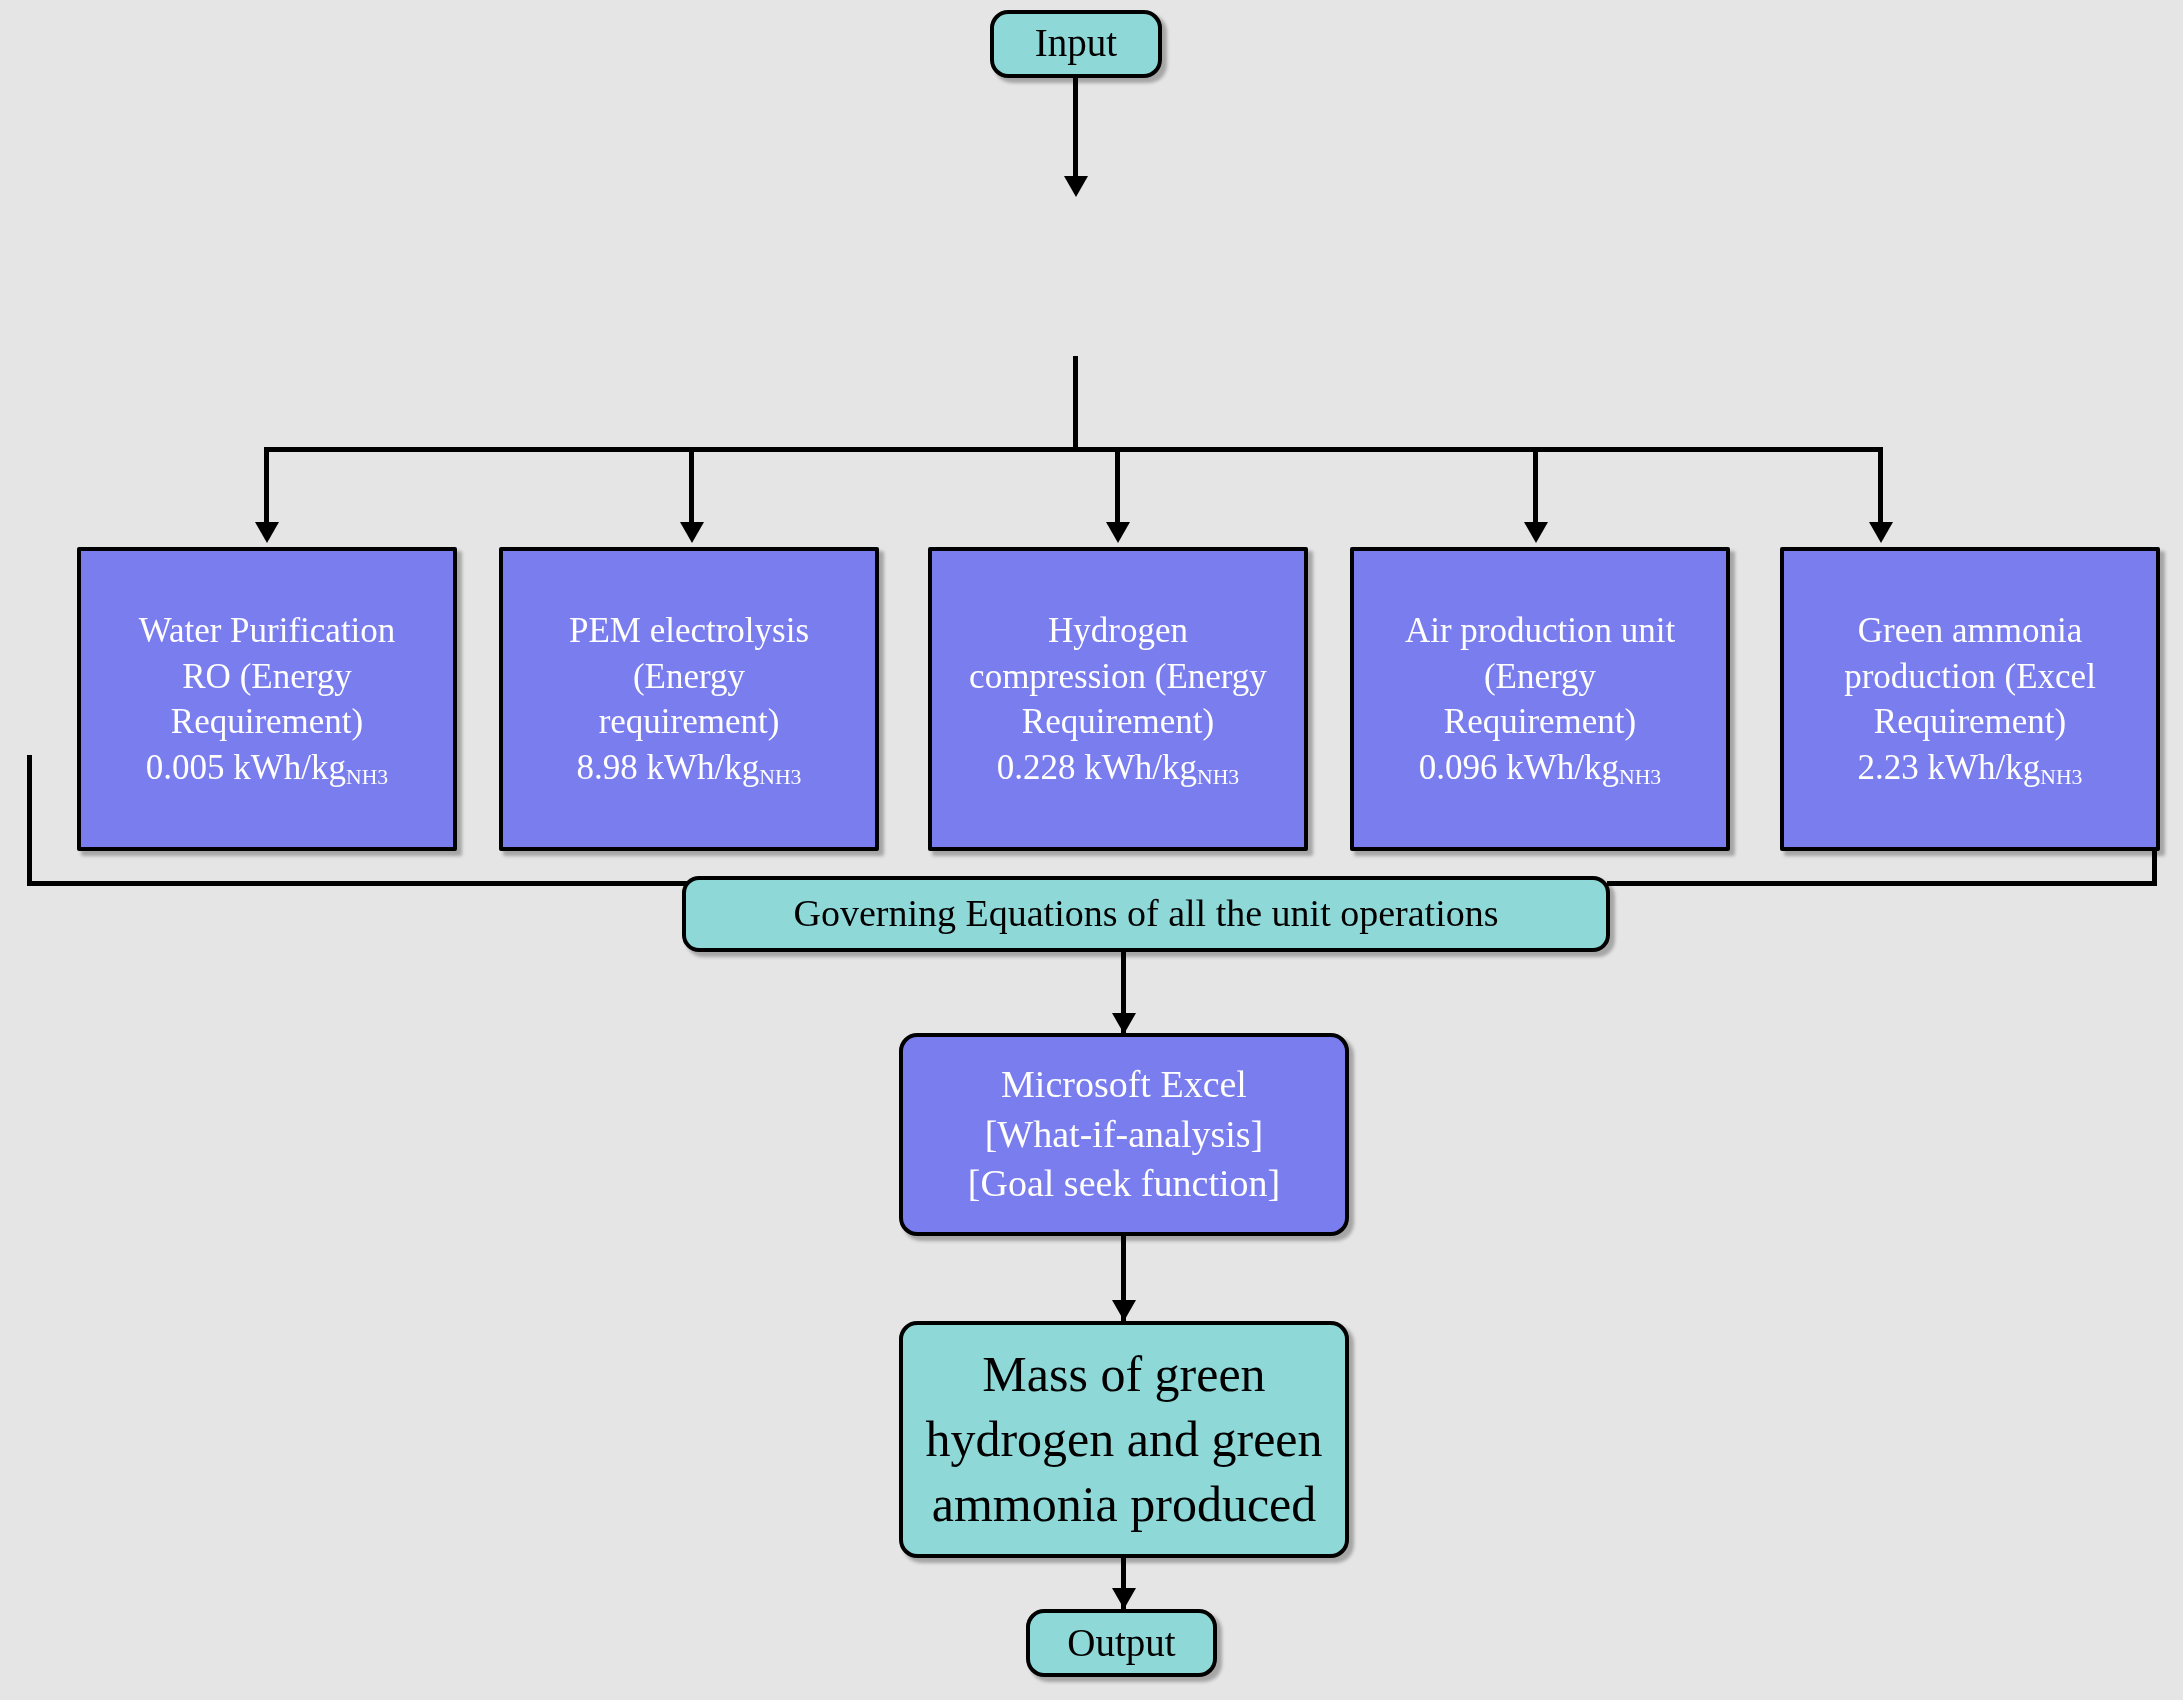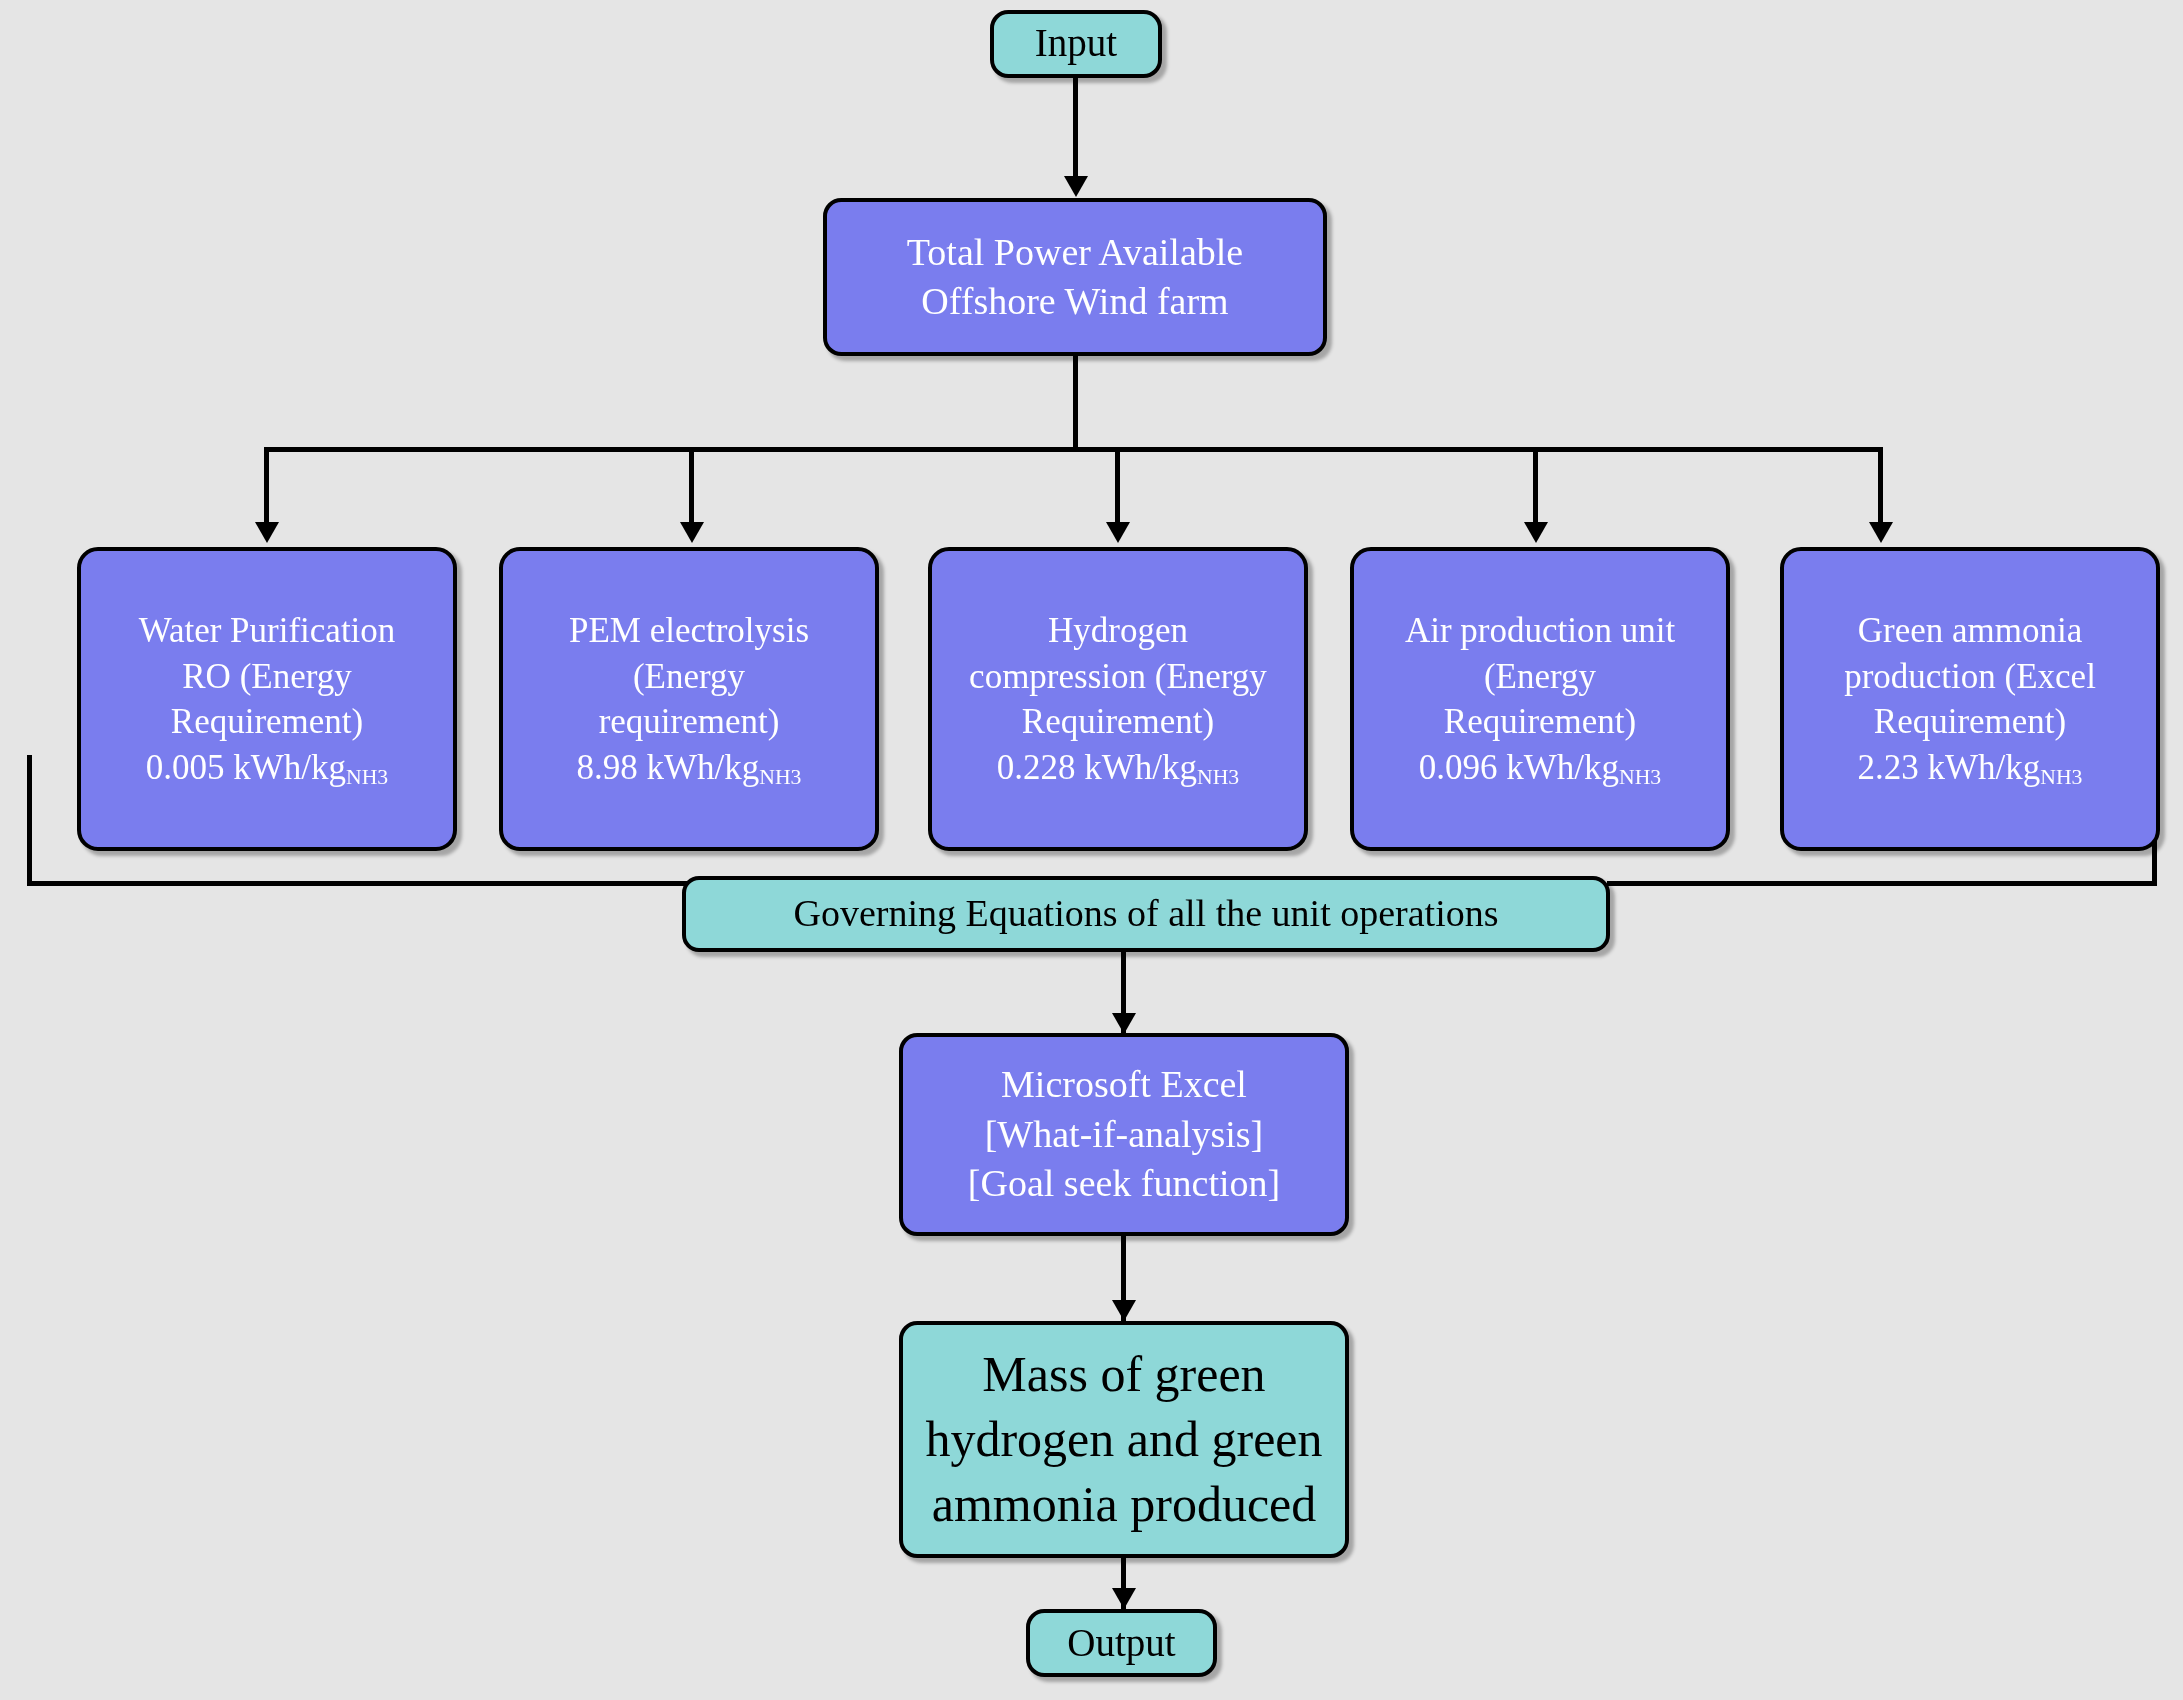--- a/index.html
+++ b/index.html
@@ -42,21 +42,21 @@
     color: #000000;
   }
   .purple {
     background: #7a7dee;
     color: #ffffff;
   }
   
   #node-input        { left:990px; top:9.8px;   width:172px;  height:68px;  font-size:39px; }
   #node-power        { left:823px; top:198px;  width:504px;  height:158px; font-size:38px; }
 
-  .proc { top:547px; width:380px; height:304px; font-size:35px; border-radius:21px; }
+  .proc { top:547px; width:380px; height:304px; font-size:35px; border-radius:2px; }
   #node-water        { left:77px;  }
   #node-pem          { left:499px;  }
   #node-hydro        { left:928px; }
   #node-air          { left:1350px; }
   #node-ammonia      { left:1780px; }
 
   #node-governing    { left:682px;  top:876px; width:928px; height:76px; font-size:38px; border-radius:17px; }
   #node-excel        { left:899px; top:1033px; width:450px;  height:203px; font-size:38px; border-radius:18.3px; }
   #node-mass         { left:899px; top:1321px; width:450px;  height:237px; font-size:50px; border-radius:18.3px; }
   #node-output       { left:1026px; top:1609px; width:191px;  height:68px;  font-size:39px; }
@@ -155,24 +155,20 @@
   <div class="ln vln" id="c-excel-mass"></div>
   <div class="arrow-down" id="a-excel-mass"></div>
 
   <div class="ln vln" id="c-mass-out"></div>
   <div class="arrow-down" id="a-mass-out"></div>
 
   <div class="node teal" id="node-input">
     <span class="txt">Input</span>
   </div>
 
-  <div class="node purple" id="node-power">
-    <span class="txt">Total Power Available
-Offshore Wind farm</span>
-  </div>
 
   <div class="node purple proc" id="node-water">
     <span class="txt"><span>Water Purification</span><br><span>RO (Energy</span><br><span>Requirement)</span><br><span>0.005</span><span> kWh/kg</span><sub class="ns">NH3</sub></span>
   </div>
 
   <div class="node purple proc" id="node-pem">
     <span class="txt"><span>PEM electrolysis</span><br><span>(Energy</span><br><span>requirement)</span><br><span>8.98</span><span> kWh/kg</span><sub class="ns">NH3</sub></span>
   </div>
 
   <div class="node purple proc" id="node-hydro">

